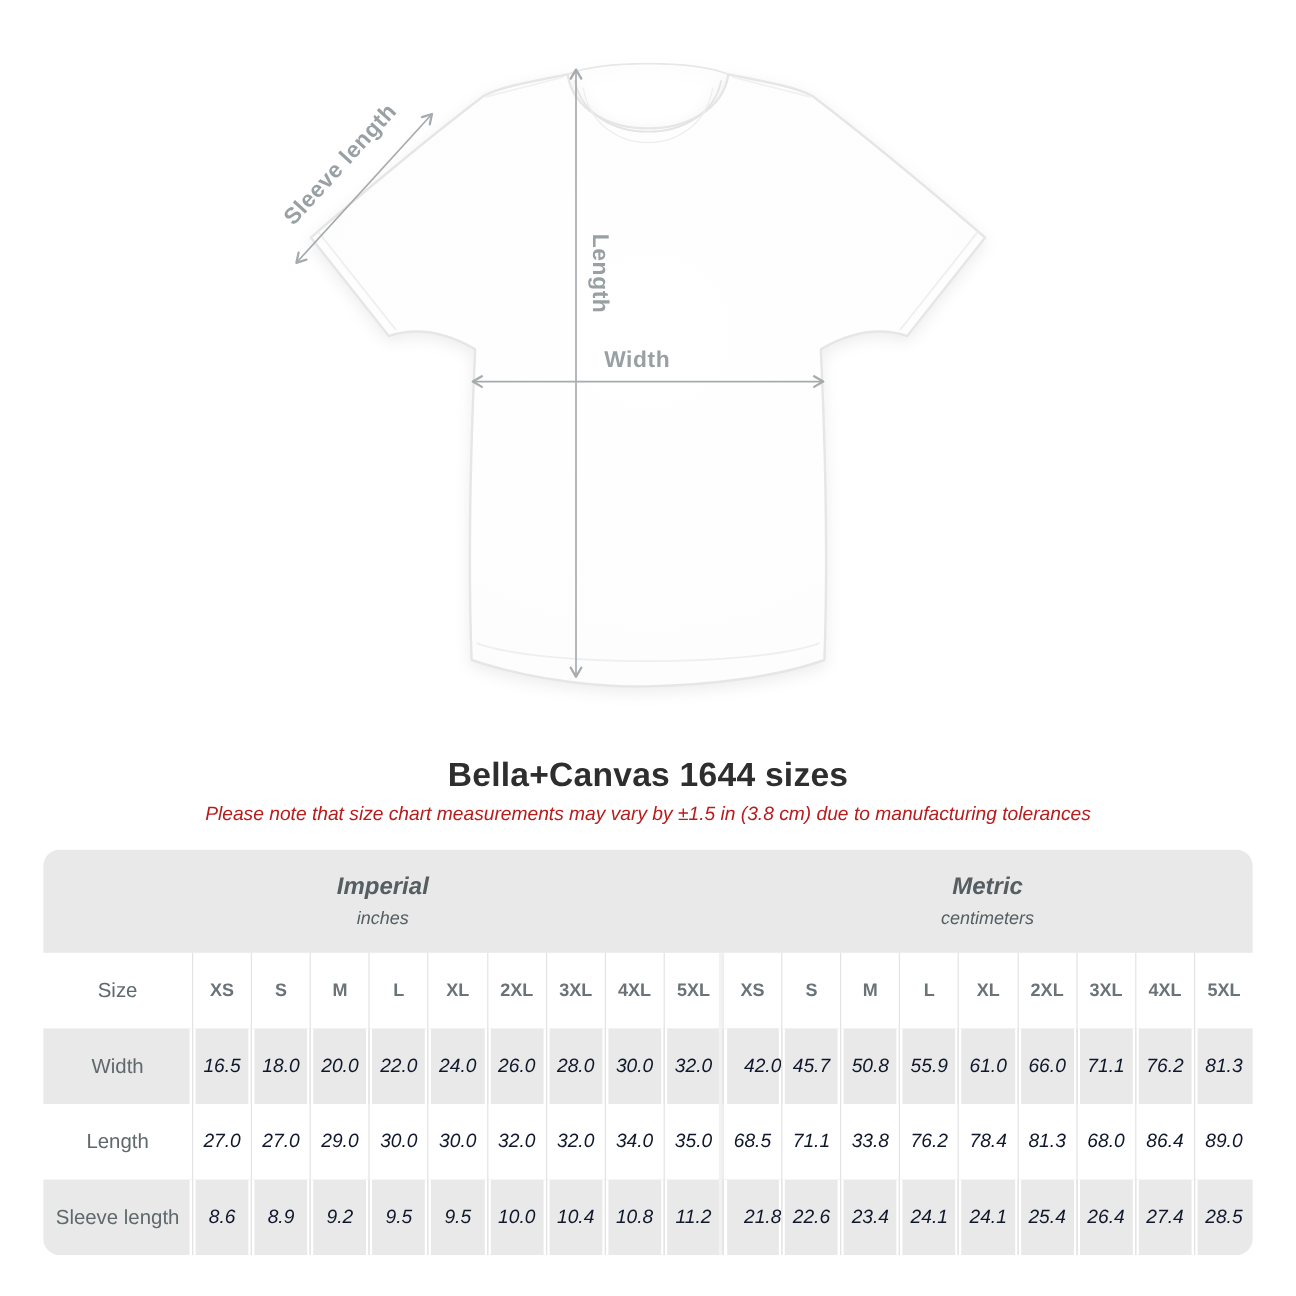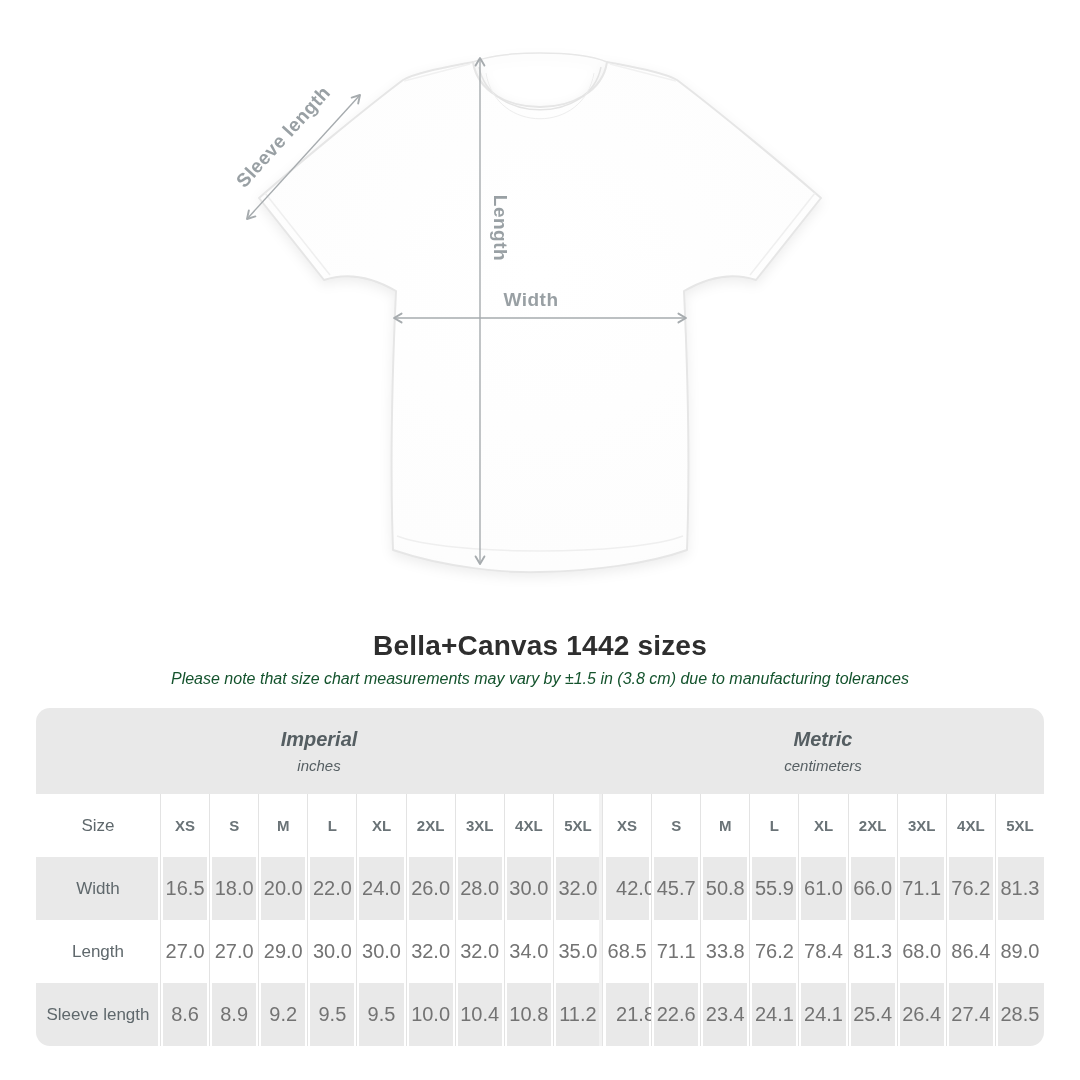--- a/index.html
+++ b/index.html
@@ -6,36 +6,36 @@
   body{width:1080px;height:1080px;position:relative;overflow:hidden;
        font-family:"Liberation Sans",sans-serif;}
   .stage{position:absolute;inset:0;}
 
   
   .tee{position:absolute;top:0;left:0;}
 
   
   .title-block{position:absolute;top:630px;left:0;width:1080px;text-align:center;}
   .page-title{margin:0;font-size:28px;font-weight:bold;color:#2e2e2e;letter-spacing:.2px;}
-  .page-subtitle{margin:8px 0 0 0;font-size:16px;font-style:italic;color:#14532d;}
+  .page-subtitle{margin:8px 0 0 0;font-size:16px;font-style:italic;color:#b91c1c;}
 
   
   .size-table{position:absolute;left:36px;top:708px;width:1008px;
               border-radius:14px;overflow:hidden;background:#ffffff;}
   .unit-band{height:86px;background:#e9e9e9;display:grid;grid-template-columns:566px 1fr;}
   .unit-group{display:flex;flex-direction:column;align-items:center;justify-content:center;gap:6px;}
   .unit-name{font-size:20px;font-weight:bold;font-style:italic;color:#555e62;}
   .unit-sub{font-size:15px;font-style:italic;color:#555e62;}
 
   .trow{display:grid;grid-template-columns:124px repeat(18,1fr);height:63px;}
   .grp{display:contents;}
   .cell{display:flex;align-items:center;justify-content:center;min-width:0;}
   .label-cell{font-weight:normal;font-size:17px;color:#5f686c;}
   .sz{font-weight:bold;font-size:15px;color:#6a7377;}
-  .val{font-size:20px;color:#737373;}
+  .val{font-size:16px;color:#0f172a;font-style:italic;}
 
   .trow .cell:not(.label-cell){border-left:1px solid #e3e3e3;}
   .g-met > div:first-of-type{border-left:1px solid #d9d9d9;box-shadow:-3px 0 0 #f2f2f2;}
 
   .trow.gray .cell{background:#e9e9e9;box-shadow:inset 2px 0 0 #fff,inset -2px 0 0 #fff;}
   .trow.gray .label-cell{box-shadow:inset -2px 0 0 #fff;}
   .trow.gray .g-met > div:first-of-type{box-shadow:inset 3px 0 0 #fff,inset -2px 0 0 #fff,-3px 0 0 #f2f2f2;padding-left:17px;}
   .trow.gray .g-met > div:last-of-type{box-shadow:inset 2px 0 0 #fff;}
 </style>
 </head>
@@ -87,21 +87,21 @@
     </g>
 
     <g font-family="Liberation Sans, sans-serif" font-weight="bold" font-size="19" fill="#99a0a4" letter-spacing="0.5">
       <text x="531" y="306" text-anchor="middle">Width</text>
       <text transform="translate(494,228) rotate(90)" text-anchor="middle">Length</text>
       <text transform="translate(288,141) rotate(-47.6)" text-anchor="middle">Sleeve length</text>
     </g>
   </svg>
 
   <div class="title-block">
-    <h1 class="page-title">Bella+Canvas 1442 sizes</h1>
+    <h1 class="page-title">Bella+Canvas 1644 sizes</h1>
     <p class="page-subtitle">Please note that size chart measurements may vary by ±1.5 in (3.8 cm) due to manufacturing tolerances</p>
   </div>
 
   <div class="size-table">
 
     <div class="unit-band">
       <div class="unit-group">
         <div class="unit-name">Imperial</div>
         <div class="unit-sub">inches</div>
       </div>

